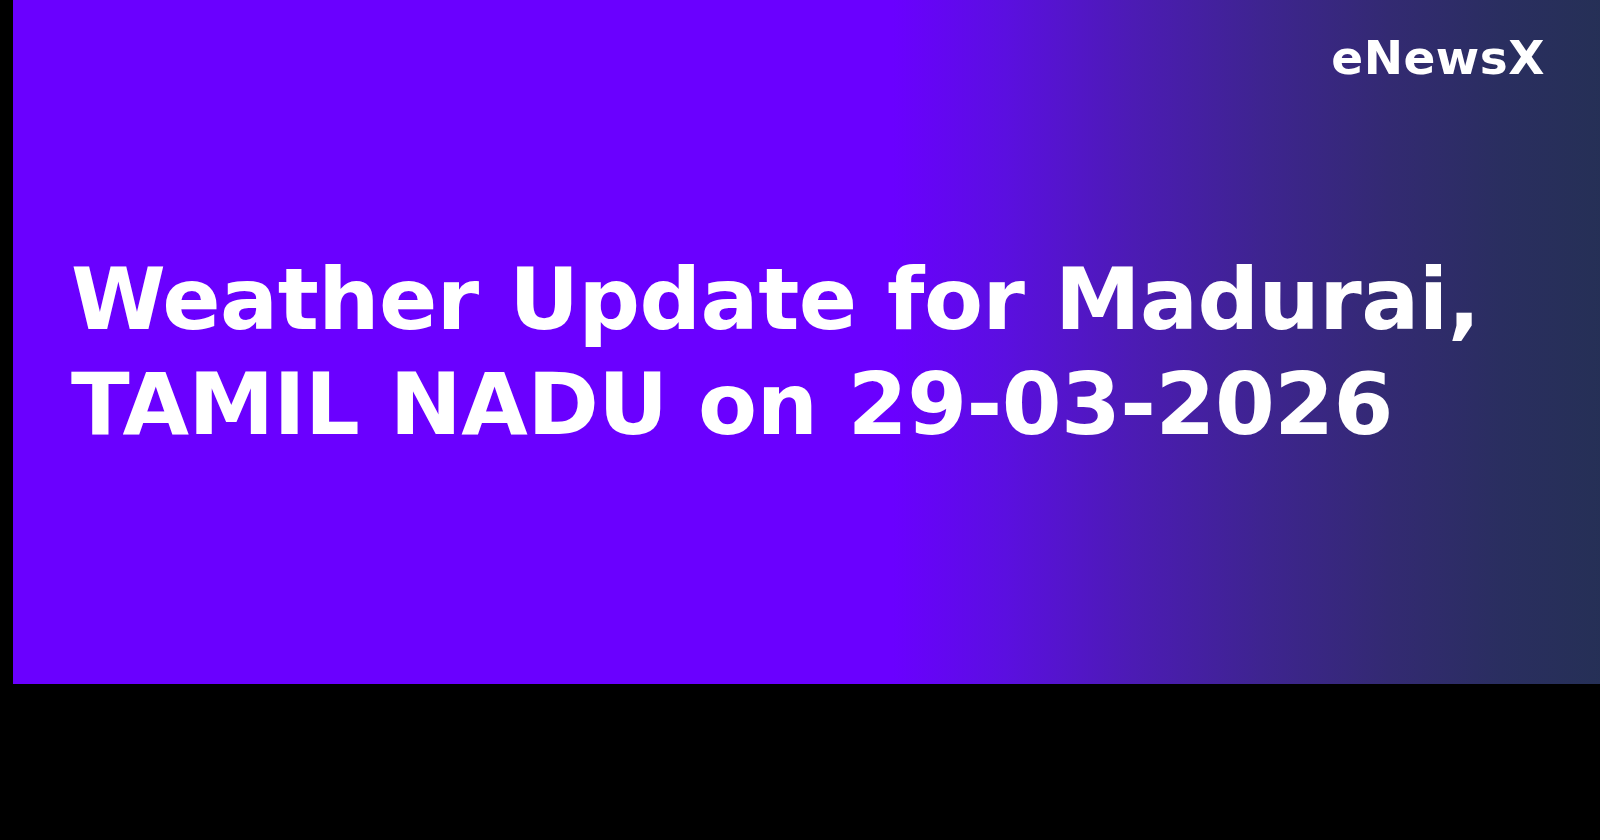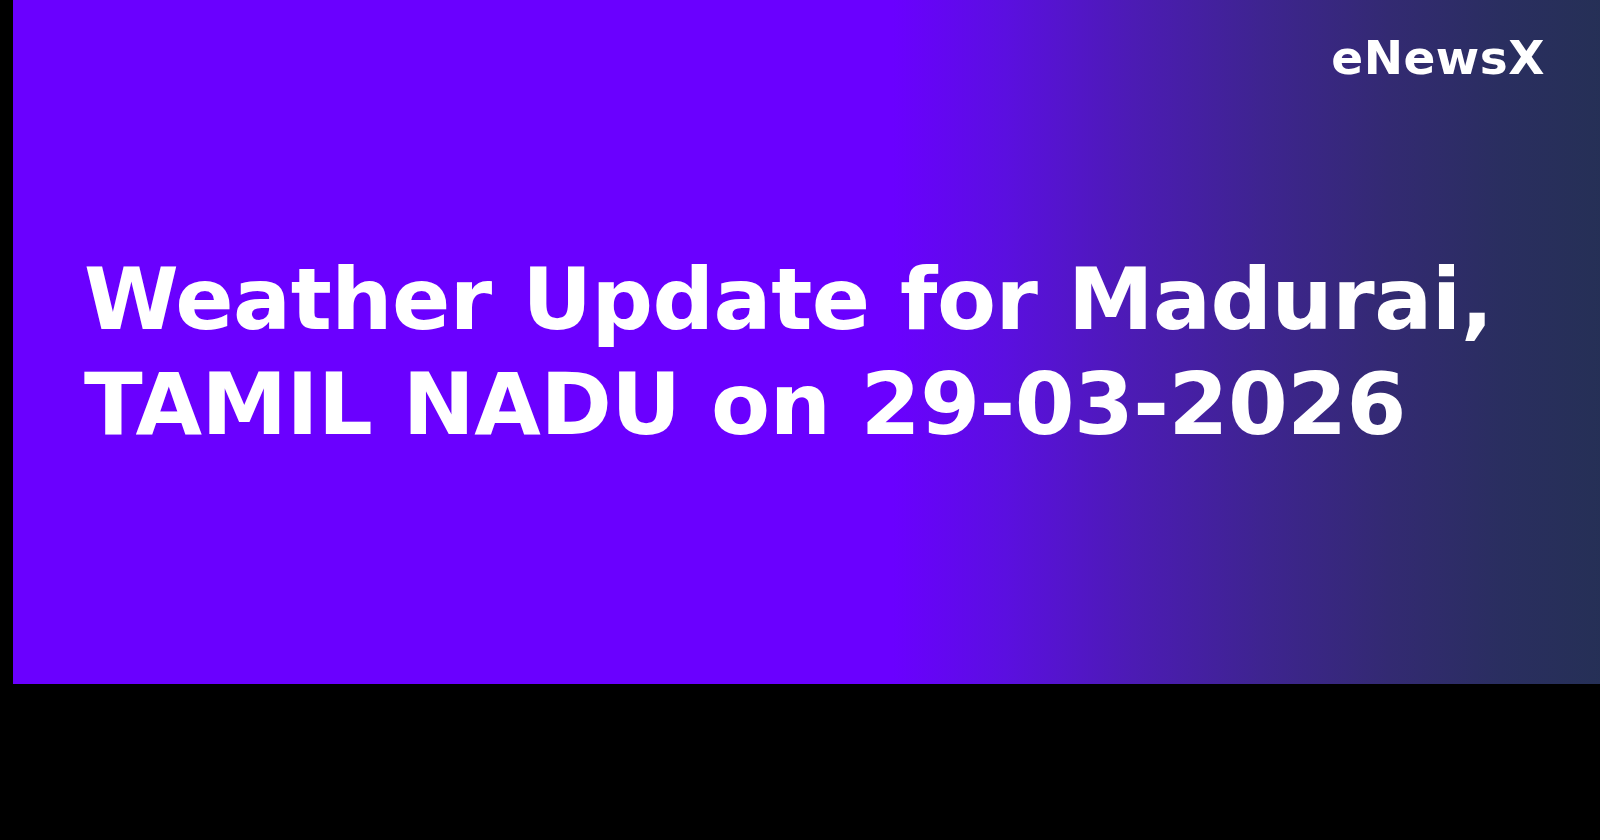--- a/index.html
+++ b/index.html
@@ -44,21 +44,21 @@
     line-height: 1.05;
     letter-spacing: 0.5px;
     white-space: nowrap;
     text-align: right;
     user-select: none;
   }
 
   
   #headline-wrap {
     position: absolute;
-    left: 71px;
+    left: 58px;
     top: 247px;
     width: 1410px;
   }
 
   #headline {
     margin: 0;
     color: #ffffff;
     font-family: "DejaVu Sans", "Liberation Sans", sans-serif;
     font-size: 86px;
     font-weight: 700;

